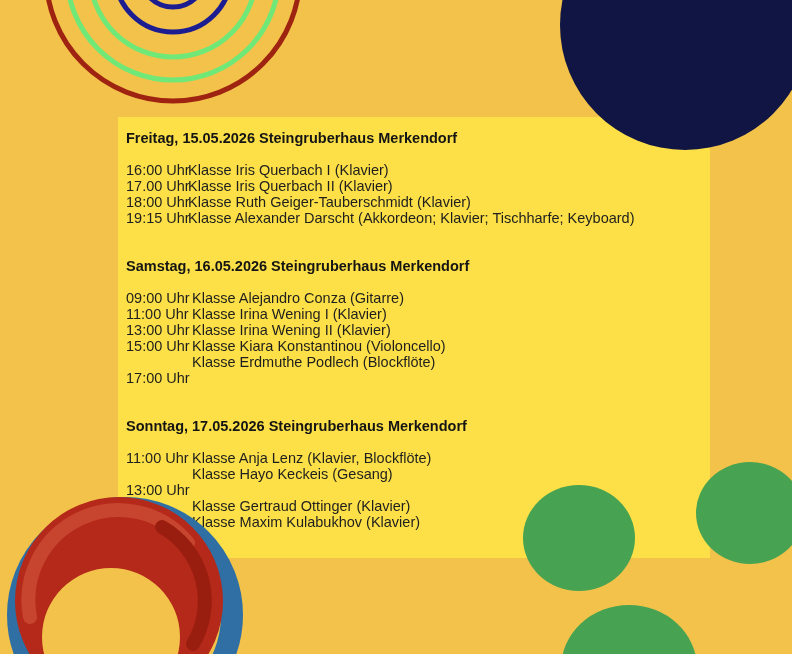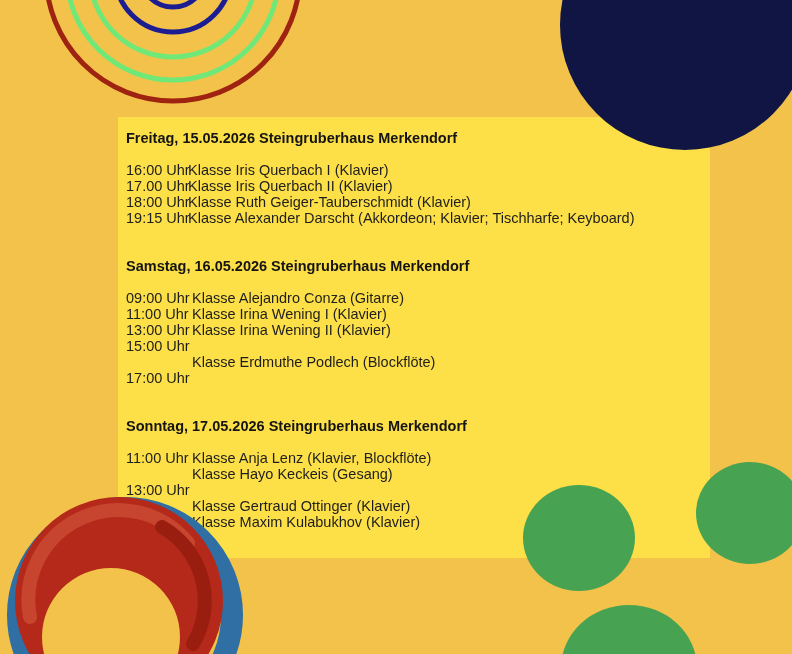--- a/index.html
+++ b/index.html
@@ -74,20 +74,21 @@
     <div class="row">
       <span class="time">11:00 Uhr</span>
       <span class="txt">Klasse Irina Wening I (Klavier)</span>
     </div>
     <div class="row">
       <span class="time">13:00 Uhr</span>
       <span class="txt">Klasse Irina Wening II (Klavier)</span>
     </div>
     <div class="row">
       <span class="time">15:00 Uhr</span>
+      <span class="txt">Klasse Kiara Konstantinou (Violoncello)</span>
     </div>
     <div class="row">
       <span class="time"></span>
       <span class="txt">Klasse Erdmuthe Podlech (Blockflöte)</span>
     </div>
     <div class="row">
       <span class="time">17:00 Uhr</span>
     </div>
   </div>
 

